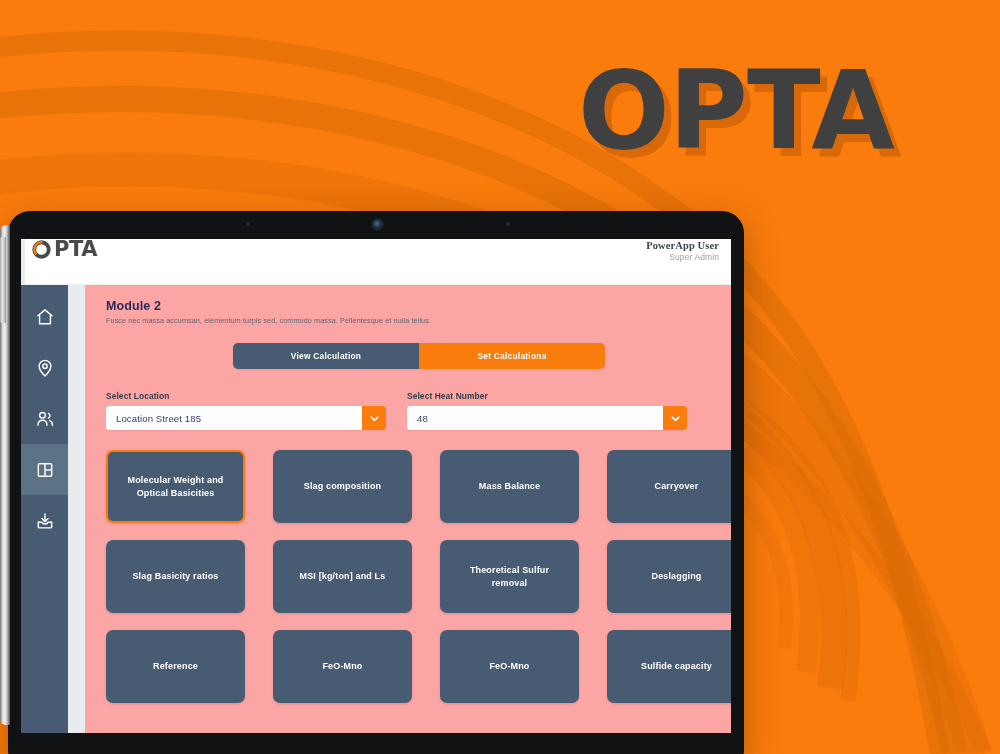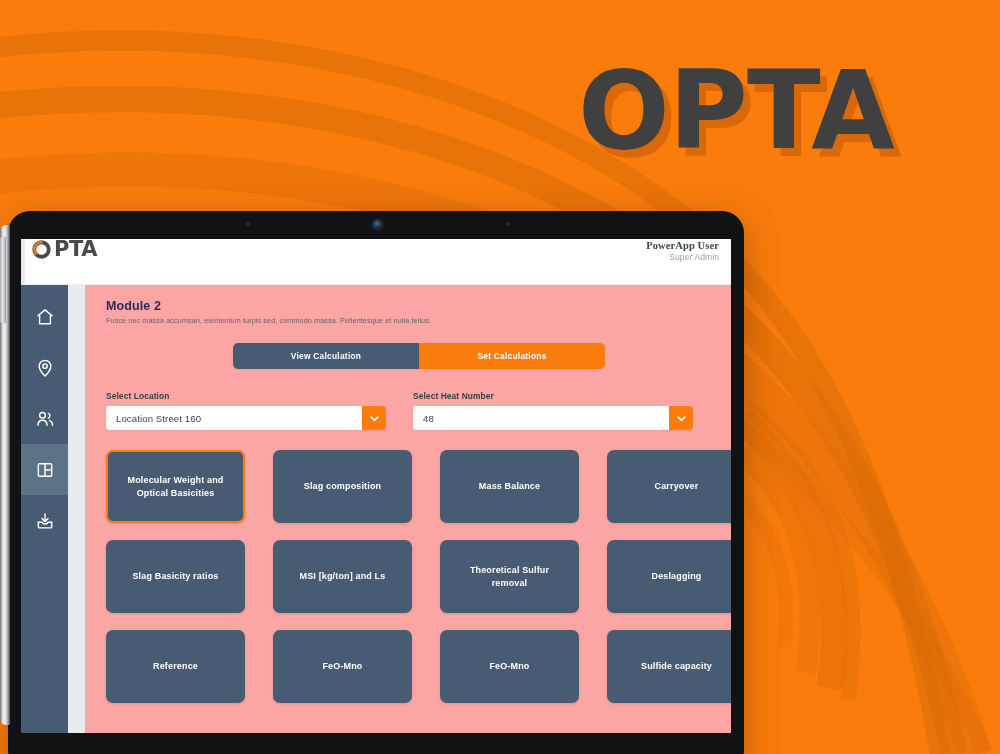--- a/index.html
+++ b/index.html
@@ -215,21 +215,21 @@
     cursor: pointer;
     border: none;
     font-family: "Liberation Sans", sans-serif;
   }
   .tab-btn.inactive { background: #475C72; }
   .tab-btn.activetab { background: #F97C0C; }
 
   
   #selects-row {
     display: flex;
-    gap: 27px;
+    gap: 21px;
     margin-top: 22px;
   }
   .select-group { width: 280px; }
   .select-label {
     font-size: 8.4px;
     font-weight: 700;
     color: #34404c;
     letter-spacing: 0.1px;
     margin-bottom: 5px;
   }
@@ -404,21 +404,21 @@
       <div id="tab-group">
         <button class="tab-btn inactive">View Calculation</button>
         <button class="tab-btn activetab">Set Calculations</button>
       </div>
 
       <div id="selects-row">
 
         <div class="select-group">
           <div class="select-label">Select Location</div>
           <div class="select-box">
-            <span class="select-value">Location Street 160</span>
+            <span class="select-value">Location Street 185</span>
             <span class="select-caret">
               <svg width="13" height="13" viewBox="0 0 24 24" fill="none" stroke="#FFFFFF" stroke-width="3" stroke-linecap="round" stroke-linejoin="round">
                 <path d="M6 9.5 L12 15.5 L18 9.5"></path>
               </svg>
             </span>
           </div>
         </div>
 
         <div class="select-group">
           <div class="select-label">Select Heat Number</div>

